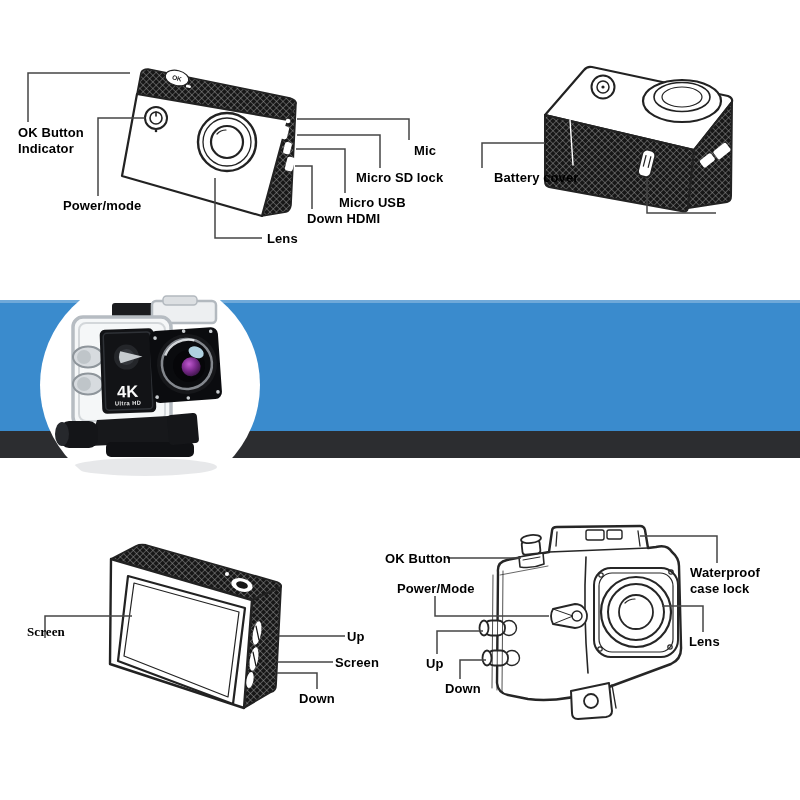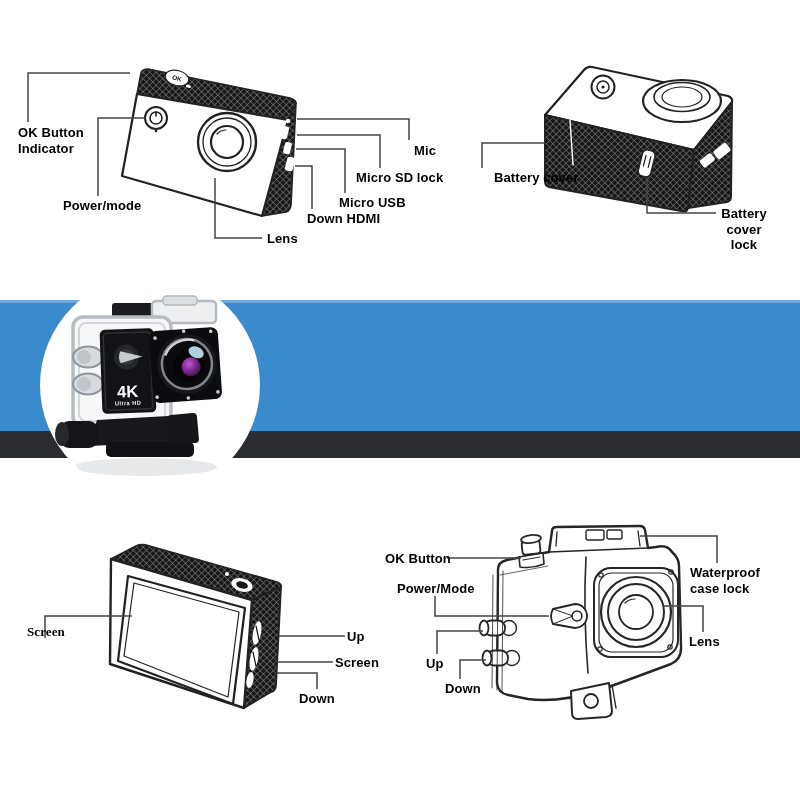--- a/index.html
+++ b/index.html
@@ -224,22 +224,20 @@
 
 <div class="label" style="left:18px;top:125px;">OK Button
 Indicator</div>
 <div class="label" style="left:63px;top:198px;">Power/mode</div>
 <div class="label" style="left:267px;top:231px;">Lens</div>
 <div class="label" style="left:386px;top:143px;padding-left:28px;">Mic</div>
 <div class="label" style="left:356px;top:170px;">Micro SD lock</div>
 <div class="label" style="left:339px;top:195px;text-align:right;">Micro USB</div>
 <div class="label" style="left:307px;top:211px;">Down HDMI</div>
 <div class="label" style="left:454px;top:170px;margin-left:40px;">Battery cover</div>
-<div class="label center" style="left:712px;top:206px;width:64px;">Battery
-cover lock</div>
 <div class="label" style="left:27px;top:624px;font-family:Liberation Serif, serif;">Screen</div>
 <div class="label" style="left:347px;top:629px;">Up</div>
 <div class="label" style="left:335px;top:655px;">Screen</div>
 <div class="label" style="left:299px;top:691px;">Down</div>
 <div class="label" style="left:385px;top:551px;">OK Button</div>
 <div class="label" style="left:397px;top:581px;">Power/Mode</div>
 <div class="label" style="left:426px;top:656px;">Up</div>
 <div class="label" style="left:445px;top:681px;">Down</div>
 <div class="label" style="left:690px;top:565px;">Waterproof
 case lock</div>

